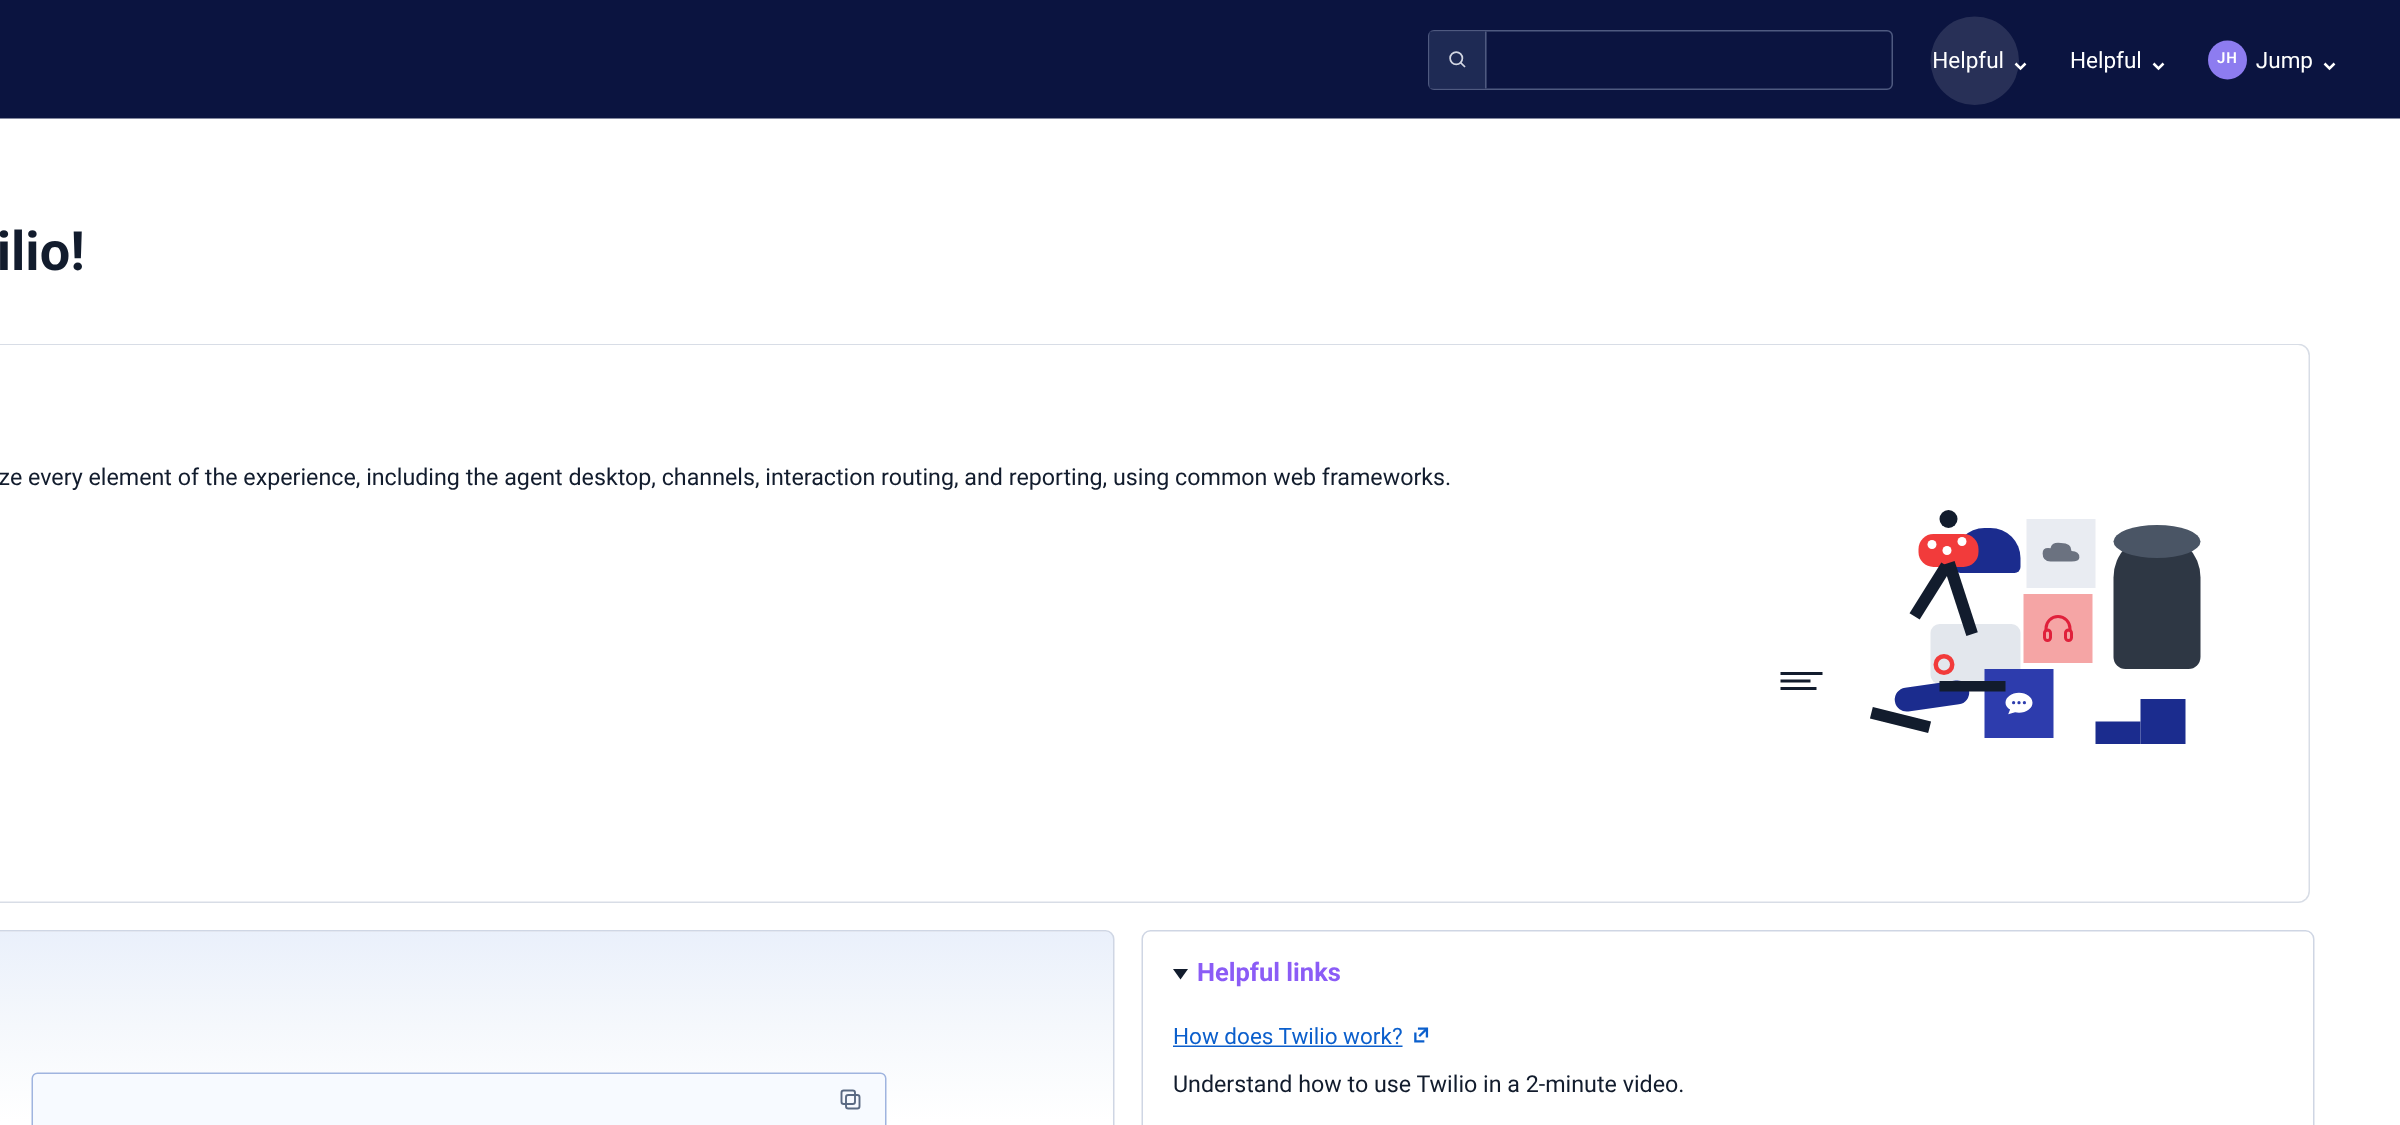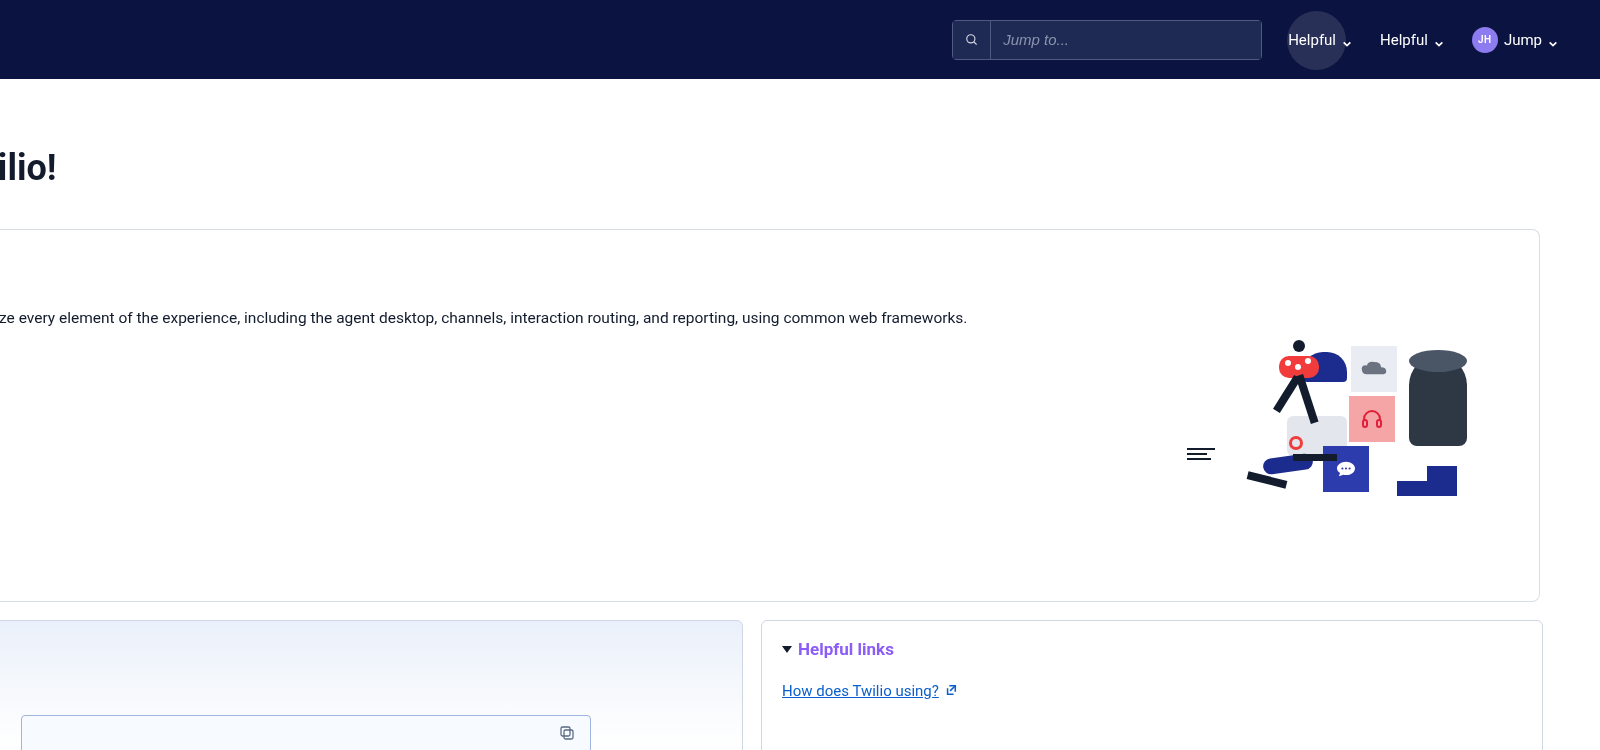--- a/index.html
+++ b/index.html
@@ -219,21 +219,20 @@
 <body>
 
 <div class="topnav">
   <div class="searchbox">
     <div class="sb-icon">
       <svg viewBox="0 0 24 24">
           <circle cx="10" cy="10" r="7"></circle>
           <line x1="20" y1="20" x2="15" y2="15"></line>
         </svg>
     </div>
-    <input type="text" placeholder="Jump to..." style="">
   </div>
   <div class="nav-item">
     <span>Helpful</span>
     <span class="chev"><svg viewBox="0 0 12 12">
           <polyline points="2,4 6,8 10,4"></polyline>
         </svg></span>
   </div>
   <div class="nav-item">
     <span>Helpful</span>
     <span class="chev"><svg viewBox="0 0 12 12">
@@ -318,24 +317,25 @@
         </div>
       </div>
     </div>
 
     <div class="card-right">
       <div class="section-head">
         <div class="tri"></div>
         <div class="section-title">Helpful links</div>
       </div>
       <div class="link-row">
-        <a href="#">How does Twilio using?</a>
+        <a href="#">How does Twilio work?</a>
         <span class="ext-icon">
           <svg viewBox="0 0 14 14">
               <path d="M5 2h7v7"></path>
               <path d="M12 2L6 8"></path>
               <path d="M10 12H3V5"></path>
             </svg>
         </span>
       </div>
+      <div class="link-desc">Understand how to use Twilio in a 2-minute video.</div>
     </div>
   </div>
 </div>
 
 </body></html>

